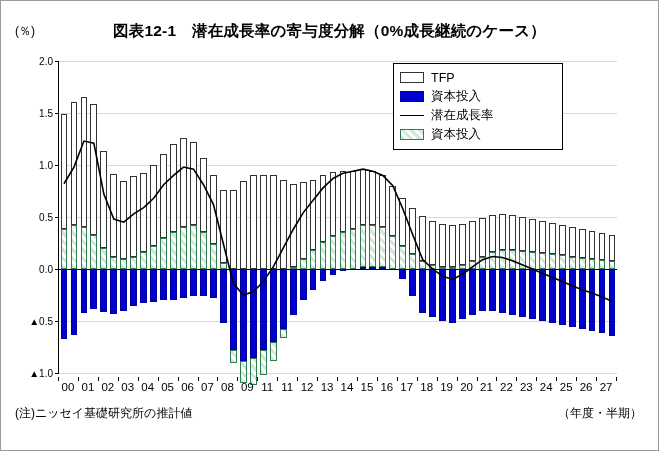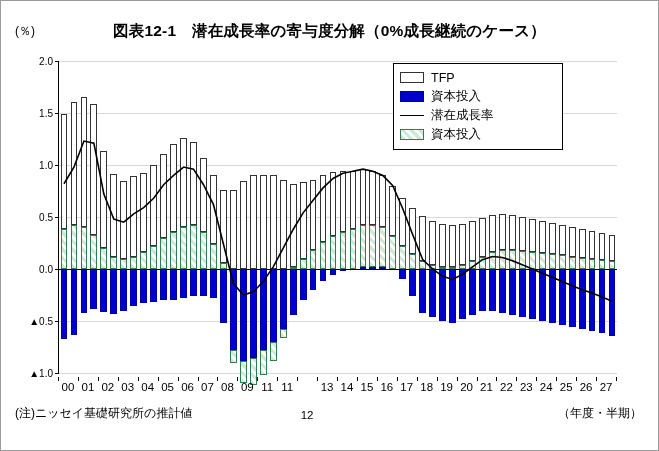--- a/index.html
+++ b/index.html
@@ -421,21 +421,21 @@
       <div class="xlab" style="left: 149.464px; top: 4px;">07</div>
       <div class="xtickline" style="left: 139.5px;"></div>
       <div class="xlab" style="left: 169.393px; top: 4px;">08</div>
       <div class="xtickline" style="left: 159.429px;"></div>
       <div class="xlab" style="left: 189.321px; top: 4px;">09</div>
       <div class="xtickline" style="left: 179.357px;"></div>
       <div class="xlab" style="left: 209.25px; top: 4px;">11</div>
       <div class="xtickline" style="left: 199.286px;"></div>
       <div class="xlab" style="left: 229.179px; top: 4px;">11</div>
       <div class="xtickline" style="left: 219.214px;"></div>
-      <div class="xlab" style="left: 249.107px; top: 4px; margin-top: 28px;">12</div>
+      <div class="xlab" style="left: 249.107px; top: 4px;">12</div>
       <div class="xtickline" style="left: 239.143px;"></div>
       <div class="xlab" style="left: 269.036px; top: 4px;">13</div>
       <div class="xtickline" style="left: 259.071px;"></div>
       <div class="xlab" style="left: 288.964px; top: 4px;">14</div>
       <div class="xtickline" style="left: 279px;"></div>
       <div class="xlab" style="left: 308.893px; top: 4px;">15</div>
       <div class="xtickline" style="left: 298.929px;"></div>
       <div class="xlab" style="left: 328.821px; top: 4px;">16</div>
       <div class="xtickline" style="left: 318.857px;"></div>
       <div class="xlab" style="left: 348.75px; top: 4px;">17</div>

